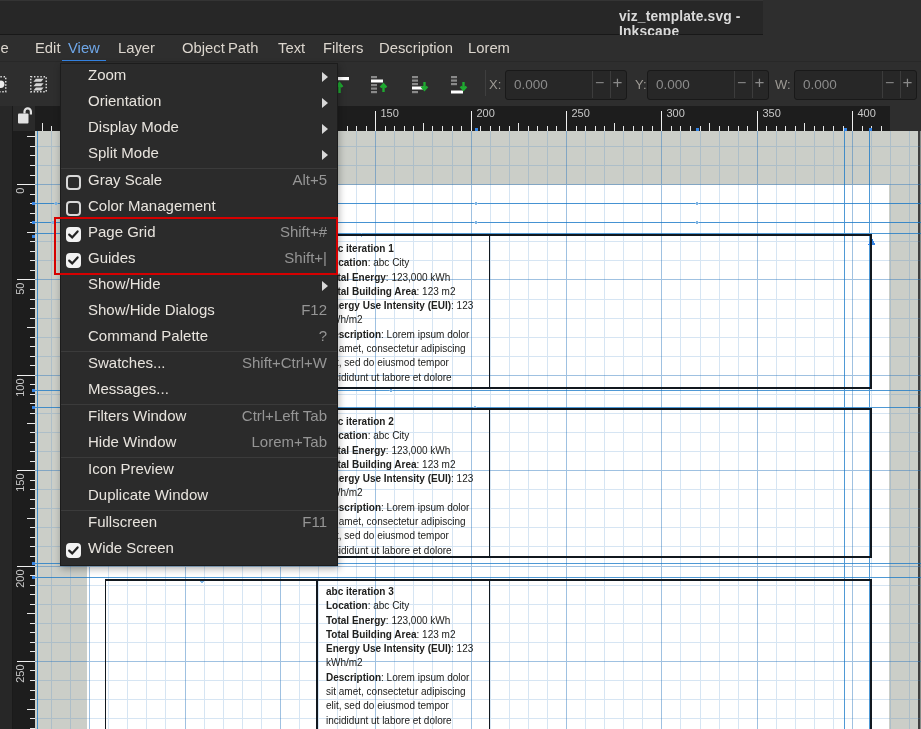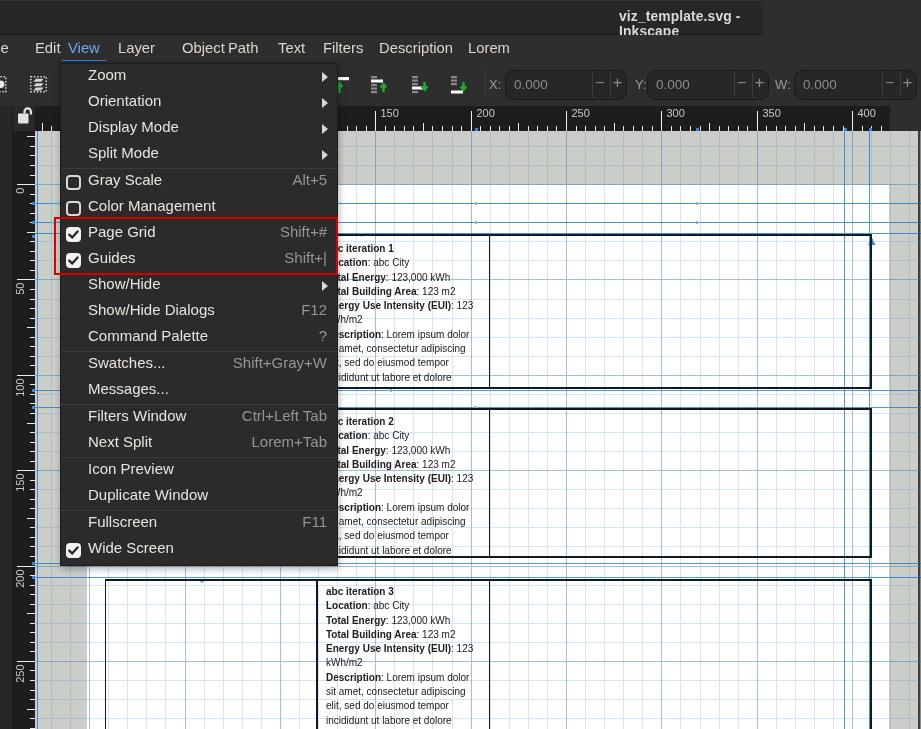--- a/index.html
+++ b/index.html
@@ -10,21 +10,21 @@
   background:#272727; border-top:1px solid #343434; border-bottom:1px solid #181818; }
 #title { position:absolute; left:619px; top:8px; font-size:13.8px; font-weight:bold; color:#dadada; letter-spacing:0.15px; }
 
 #menubar { position:absolute; left:0; top:35px; width:921px; height:26px; background:#2e2e2e; }
 .mb { position:absolute; top:5px; font-size:14.8px; color:#dcd6ce; }
 #mb-view { color:#6fa7e8; }
 #viewline { position:absolute; left:62px; top:25px; width:44px; height:3px; background:#3584e4; }
 
 #toolbar { position:absolute; left:0; top:61px; width:921px; height:45px; background:#2e2e2e; border-top:1px solid #282828; }
 .sblabel { position:absolute; top:14.5px; font-size:13px; color:#9d9a94; }
-.sbfield { position:absolute; top:7.5px; height:30px; background:#272727; border:1.5px solid #191919; border-radius:9px; }
+.sbfield { position:absolute; top:7.5px; height:30px; background:#272727; border:1.5px solid #191919; border-radius:3px; }
 .sbval { position:absolute; left:8px; top:6.5px; font-size:13.5px; color:#8b8b8b; }
 .sbbtns { position:absolute; top:0; width:34px; height:27px; border-left:1px solid #3c3c3c; }
 .sbm { position:absolute; left:2px; top:3px; color:#848484; font-size:16px; }
 .sbp { position:absolute; left:19.5px; top:2px; color:#8a8a8a; font-size:17px; }
 .sbbtns::after { content:""; position:absolute; left:16.5px; top:0; width:1px; height:27px; background:#3c3c3c; }
 #tsep { position:absolute; left:485px; top:8px; width:1px; height:26px; background:#3f3f3f; }
 
 #leftstrip { position:absolute; left:0; top:106px; width:13px; height:623px; background:#272727; border-right:1px solid #1a1a1a; }
 #corner { position:absolute; left:13px; top:106px; width:22px; height:25px; background:#2a2a2a; }
 #hruler { position:absolute; left:35px; top:106px; width:886px; height:25px; background:#1d1d1d; }
@@ -283,32 +283,32 @@
         <span class="mlabel">Show/Hide Dialogs</span>
         <span class="maccel">F12</span>
       </div>
 <div class="mrow" style="top:274px">
         <span class="mlabel">Command Palette</span>
         <span class="maccel">?</span>
       </div>
 <div class="msep" style="top:287px"></div>
 <div class="mrow" style="top:301px">
         <span class="mlabel">Swatches...</span>
-        <span class="maccel">Shift+Gray+W</span>
+        <span class="maccel">Shift+Ctrl+W</span>
       </div>
 <div class="mrow" style="top:327px">
         <span class="mlabel">Messages...</span>
       </div>
 <div class="msep" style="top:340px"></div>
 <div class="mrow" style="top:354px">
         <span class="mlabel">Filters Window</span>
         <span class="maccel">Ctrl+Left Tab</span>
       </div>
 <div class="mrow" style="top:380px">
-        <span class="mlabel">Next Split</span>
+        <span class="mlabel">Hide Window</span>
         <span class="maccel">Lorem+Tab</span>
       </div>
 <div class="msep" style="top:393px"></div>
 <div class="mrow" style="top:407px">
         <span class="mlabel">Icon Preview</span>
       </div>
 <div class="mrow" style="top:433px">
         <span class="mlabel">Duplicate Window</span>
       </div>
 <div class="msep" style="top:446px"></div>

